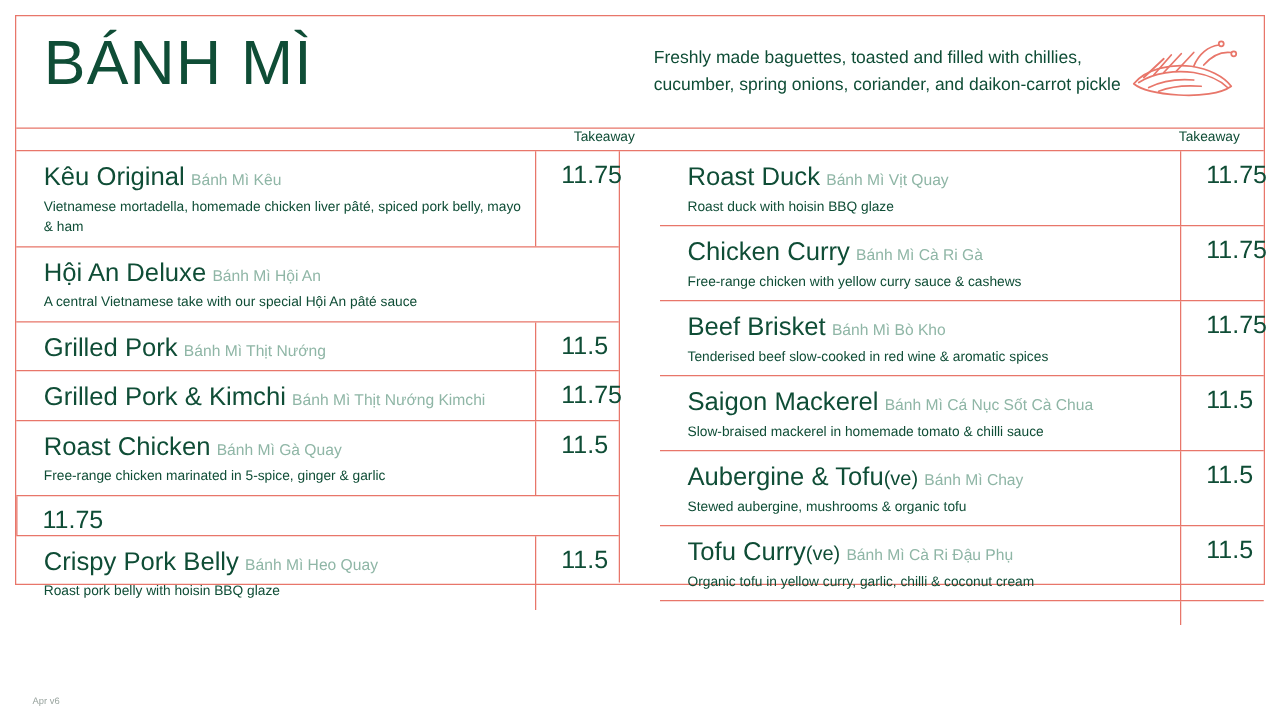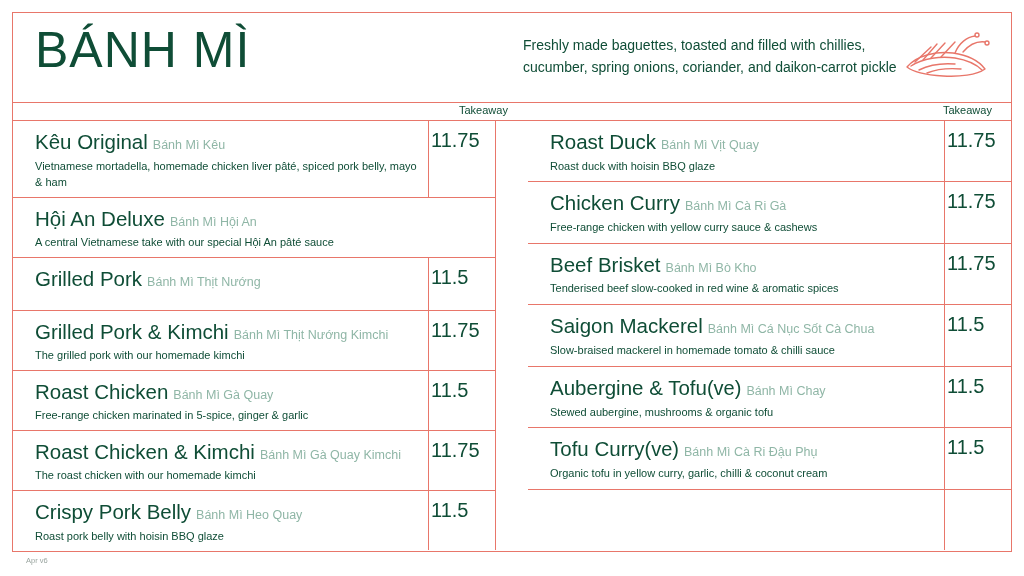--- a/index.html
+++ b/index.html
@@ -12,21 +12,21 @@
     height: 576px;
     font-family: "Liberation Sans", sans-serif;
     color: #13543c;
     overflow: hidden;
   }
   .menu {
     position: absolute;
     left: 12px;
     top: 12px;
     width: 1000px;
-    height: 540px;
+    height: 456px;
     border: 1px solid #e8766a;
     box-sizing: border-box;
   }
 
   
   .header {
     position: relative;
     height: 90px;
     border-bottom: 1px solid #e8766a;
     box-sizing: border-box;
@@ -104,34 +104,34 @@
     flex: 1 1 auto;
     padding: 9px 8px 6px 22px;
     box-sizing: border-box;
     overflow: hidden;
   }
   .price {
     width: 67px;
     flex: 0 0 67px;
     border-left: 1px solid #e8766a;
     box-sizing: border-box;
-    padding: 8px 0 0 2px;
+    padding: 8px 0 0 20px;
     font-size: 20px;
     color: #0f4d36;
   }
   .row.empty .price { border-left: 1px solid #e8766a; }
 
   .name {
     font-size: 20.5px;
     color: #0f4d36;
     line-height: 1.15;
     white-space: nowrap;
   }
   .name .ve {
-    font-size: 20px;
+    font-size: 16px;
   }
   .viet {
     font-size: 12.5px;
     color: #8fb6a6;
     margin-left: 5px;
     white-space: nowrap;
   }
   .desc {
     margin-top: 4px;
     font-size: 11px;
@@ -199,38 +199,33 @@
       <div class="row">
         <div class="info">
           <div class="name"><span>Grilled Pork</span><span class="viet">Bánh Mì Thịt Nướng</span></div>
         </div>
         <div class="price">11.5</div>
       </div>
 
       <div class="row">
         <div class="info">
           <div class="name"><span>Grilled Pork &amp; Kimchi</span><span class="viet">Bánh Mì Thịt Nướng Kimchi</span></div>
-          <div class="desc">The grilled pork with our homemade kimchi</div>
         </div>
         <div class="price">11.75</div>
       </div>
 
       <div class="row">
         <div class="info">
           <div class="name"><span>Roast Chicken</span><span class="viet">Bánh Mì Gà Quay</span></div>
           <div class="desc">Free-range chicken marinated in 5-spice, ginger &amp; garlic</div>
         </div>
         <div class="price">11.5</div>
       </div>
 
       <div class="row">
-        <div class="info">
-          <div class="name"><span>Roast Chicken &amp; Kimchi</span><span class="viet">Bánh Mì Gà Quay Kimchi</span></div>
-          <div class="desc">The roast chicken with our homemade kimchi</div>
-        </div>
         <div class="price">11.75</div>
       </div>
 
       <div class="row">
         <div class="info">
           <div class="name"><span>Crispy Pork Belly</span><span class="viet">Bánh Mì Heo Quay</span></div>
           <div class="desc">Roast pork belly with hoisin BBQ glaze</div>
         </div>
         <div class="price">11.5</div>
       </div>

